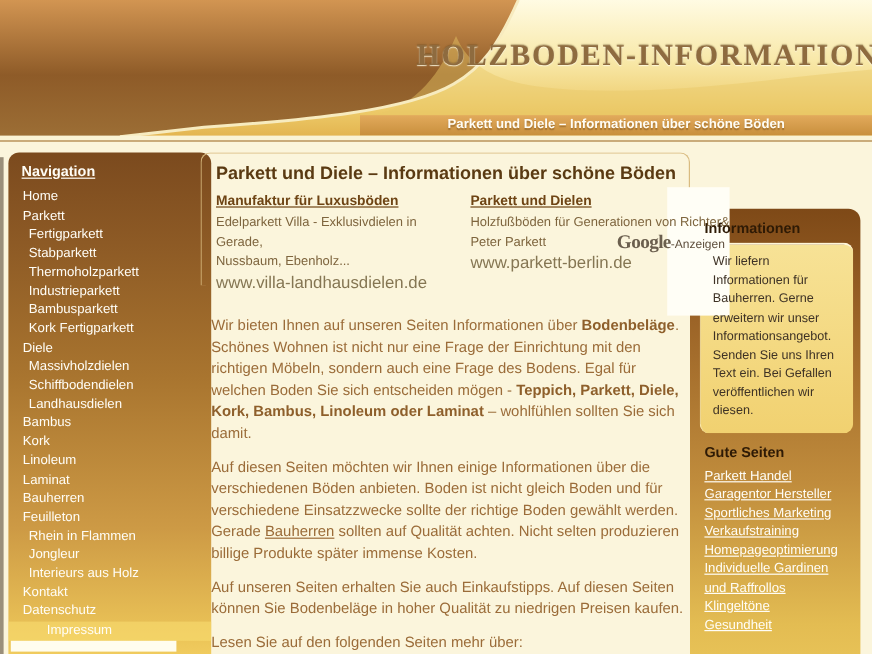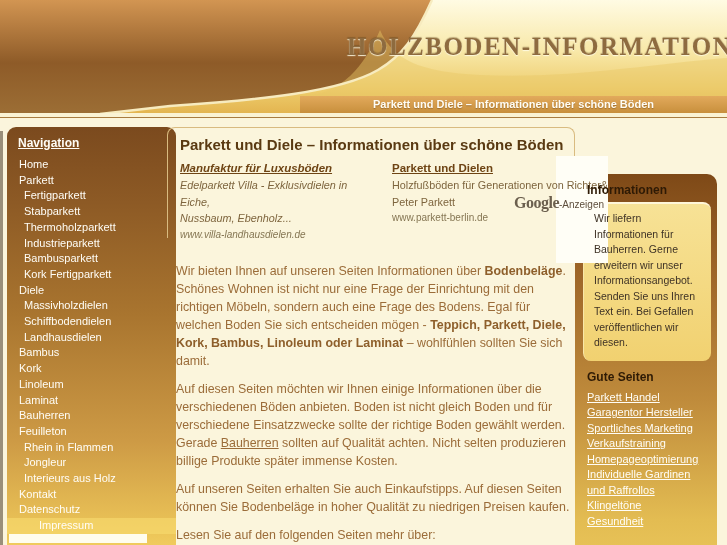--- a/index.html
+++ b/index.html
@@ -49,30 +49,30 @@
   
   .heading-box{
     position:absolute;left:167px;top:127px;width:406px;height:110px;
     border:1px solid #D9BB80;border-bottom:none;border-radius:8px 8px 0 0;
   }
   .page-heading{
     margin:8px 0 0 12px;color:#5A3A12;font-size:15px;font-weight:bold;white-space:nowrap;
   }
   .adbox{position:relative;z-index:4;margin:7px 0 0 12px;height:62px;}
   .ad{position:absolute;top:0;width:200px;}
-  .ad-left{left:0;font-style:italic;}
+  .ad-left{left:0;}
   .ad-right{left:212px;}
   .ad p{margin:0;}
   .ad-title{
     font-size:11.5px;font-weight:bold;color:#6E4414;text-decoration:underline;
     line-height:17px;cursor:pointer;
   }
   .ad-line{font-size:10.8px;color:#7E653E;line-height:16.5px;}
   .nowrap{white-space:nowrap;}
-  .ad-url{font-size:10px;color:#857653;line-height:16px;cursor:pointer;}
+  .ad-url{font-size:14px;color:#857653;line-height:16px;cursor:pointer;}
   .glogo{position:absolute;left:334px;top:34px;white-space:nowrap;cursor:pointer;}
   .glogo .g{
     font-family:"Liberation Serif",serif;font-weight:bold;font-size:16px;color:#6B5F4E;letter-spacing:-0.5px;
   }
   .glogo .anz{font-size:10px;color:#5E4E3C;}
   
   .main-text{position:absolute;left:176px;top:262px;width:394px;color:#9B6C39;font-size:12.4px;line-height:18px;}
   .main-text p{margin:0 0 10px 0;}
   .main-text b{color:#8E5F2B;}
   .main-text a{color:#9B6C39;text-decoration:underline;cursor:pointer;}
@@ -191,21 +191,21 @@
       <li class="hl">Impressum</li>
     </ul>
   <div class="nav-bottom-strip"></div>
 </div>
 
 <div class="heading-box">
   <div class="page-heading">Parkett und Diele – Informationen über schöne Böden</div>
   <div class="adbox">
     <div class="ad ad-left">
       <p class="ad-title">Manufaktur für Luxusböden</p>
-      <p class="ad-line">Edelparkett Villa - Exklusivdielen in Eiche,</p>
+      <p class="ad-line">Edelparkett Villa - Exklusivdielen in Gerade,</p>
       <p class="ad-line">Nussbaum, Ebenholz...</p>
       <p class="ad-url">www.villa-landhausdielen.de</p>
     </div>
     <div class="ad ad-right">
       <p class="ad-title">Parkett und Dielen</p>
       <p class="ad-line nowrap">Holzfußböden für Generationen von Richter&amp;</p>
       <p class="ad-line">Peter Parkett</p>
       <p class="ad-url">www.parkett-berlin.de</p>
     </div>
     <div class="glogo"><span class="g">Google</span><span class="anz">-Anzeigen</span></div>

